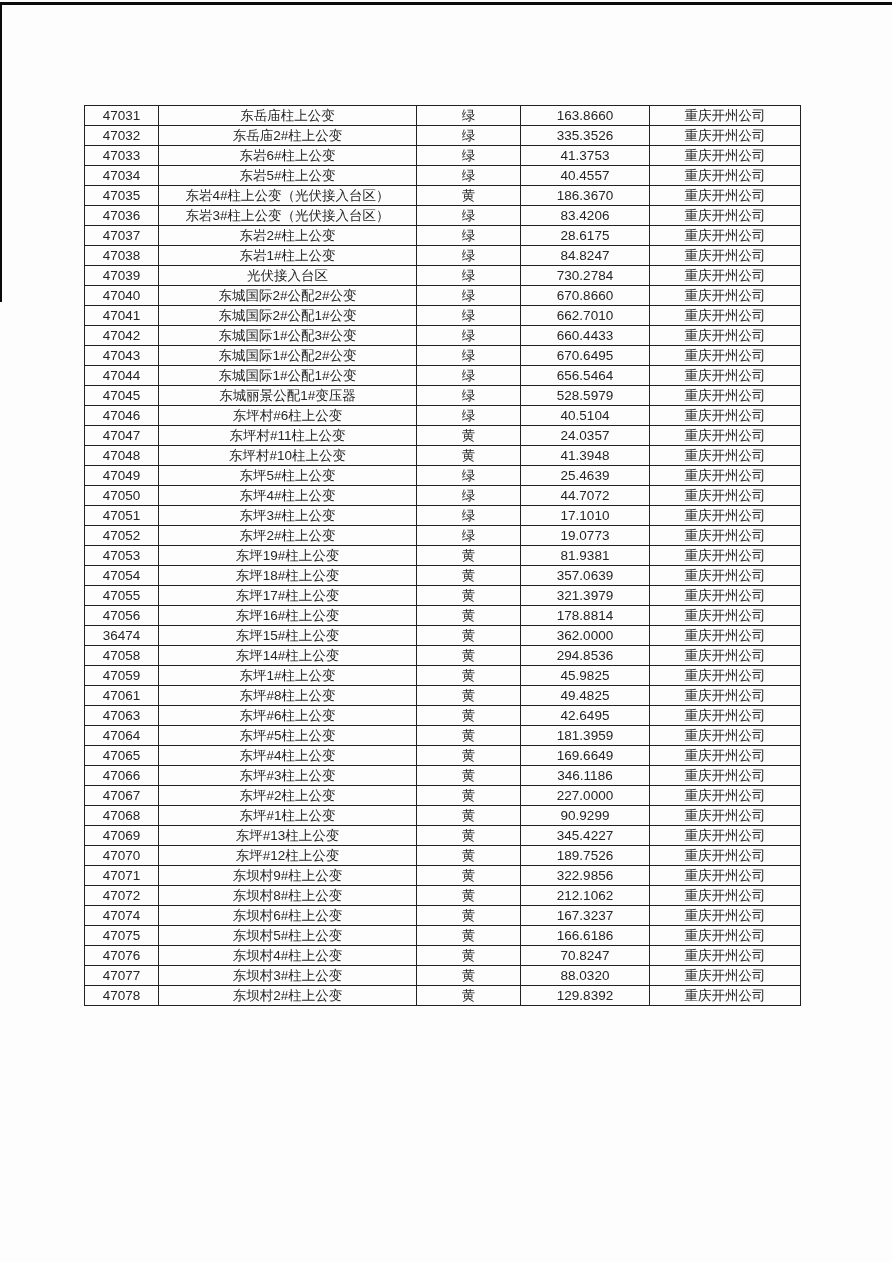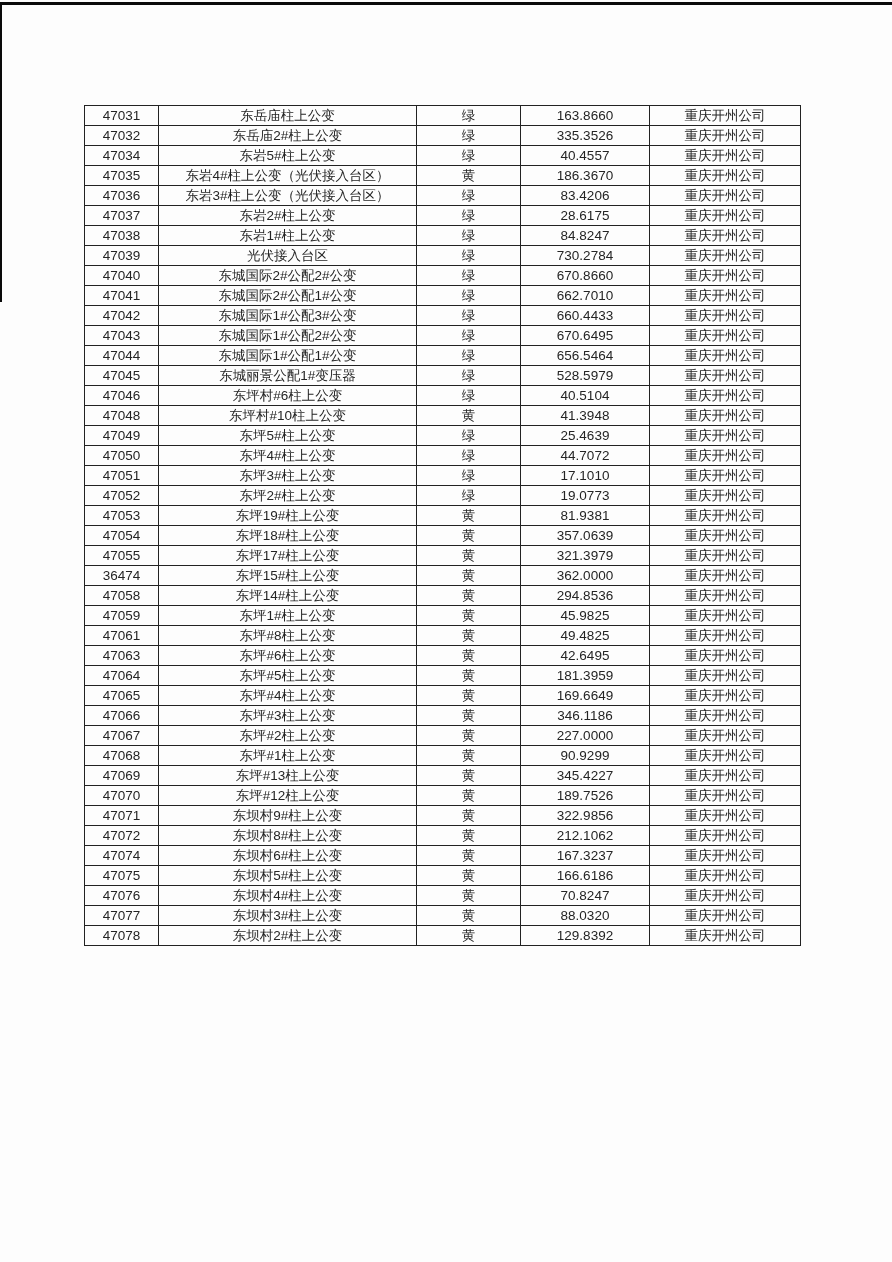--- a/index.html
+++ b/index.html
@@ -75,20 +75,27 @@
           <td>重庆开州公司</td>
         </tr>
         <tr>
           <td>47032</td>
           <td>东岳庙2#柱上公变</td>
           <td>绿</td>
           <td>335.3526</td>
           <td>重庆开州公司</td>
         </tr>
         <tr>
+          <td>47033</td>
+          <td>东岩6#柱上公变</td>
+          <td>绿</td>
+          <td>41.3753</td>
+          <td>重庆开州公司</td>
+        </tr>
+        <tr>
           <td>47034</td>
           <td>东岩5#柱上公变</td>
           <td>绿</td>
           <td>40.4557</td>
           <td>重庆开州公司</td>
         </tr>
         <tr>
           <td>47035</td>
           <td>东岩4#柱上公变（光伏接入台区）</td>
           <td>黄</td>
@@ -166,20 +173,27 @@
           <td>重庆开州公司</td>
         </tr>
         <tr>
           <td>47046</td>
           <td>东坪村#6柱上公变</td>
           <td>绿</td>
           <td>40.5104</td>
           <td>重庆开州公司</td>
         </tr>
         <tr>
+          <td>47047</td>
+          <td>东坪村#11柱上公变</td>
+          <td>黄</td>
+          <td>24.0357</td>
+          <td>重庆开州公司</td>
+        </tr>
+        <tr>
           <td>47048</td>
           <td>东坪村#10柱上公变</td>
           <td>黄</td>
           <td>41.3948</td>
           <td>重庆开州公司</td>
         </tr>
         <tr>
           <td>47049</td>
           <td>东坪5#柱上公变</td>
           <td>绿</td>
@@ -219,20 +233,27 @@
           <td>东坪18#柱上公变</td>
           <td>黄</td>
           <td>357.0639</td>
           <td>重庆开州公司</td>
         </tr>
         <tr>
           <td>47055</td>
           <td>东坪17#柱上公变</td>
           <td>黄</td>
           <td>321.3979</td>
+          <td>重庆开州公司</td>
+        </tr>
+        <tr>
+          <td>47056</td>
+          <td>东坪16#柱上公变</td>
+          <td>黄</td>
+          <td>178.8814</td>
           <td>重庆开州公司</td>
         </tr>
         <tr>
           <td>36474</td>
           <td>东坪15#柱上公变</td>
           <td>黄</td>
           <td>362.0000</td>
           <td>重庆开州公司</td>
         </tr>
         <tr>

